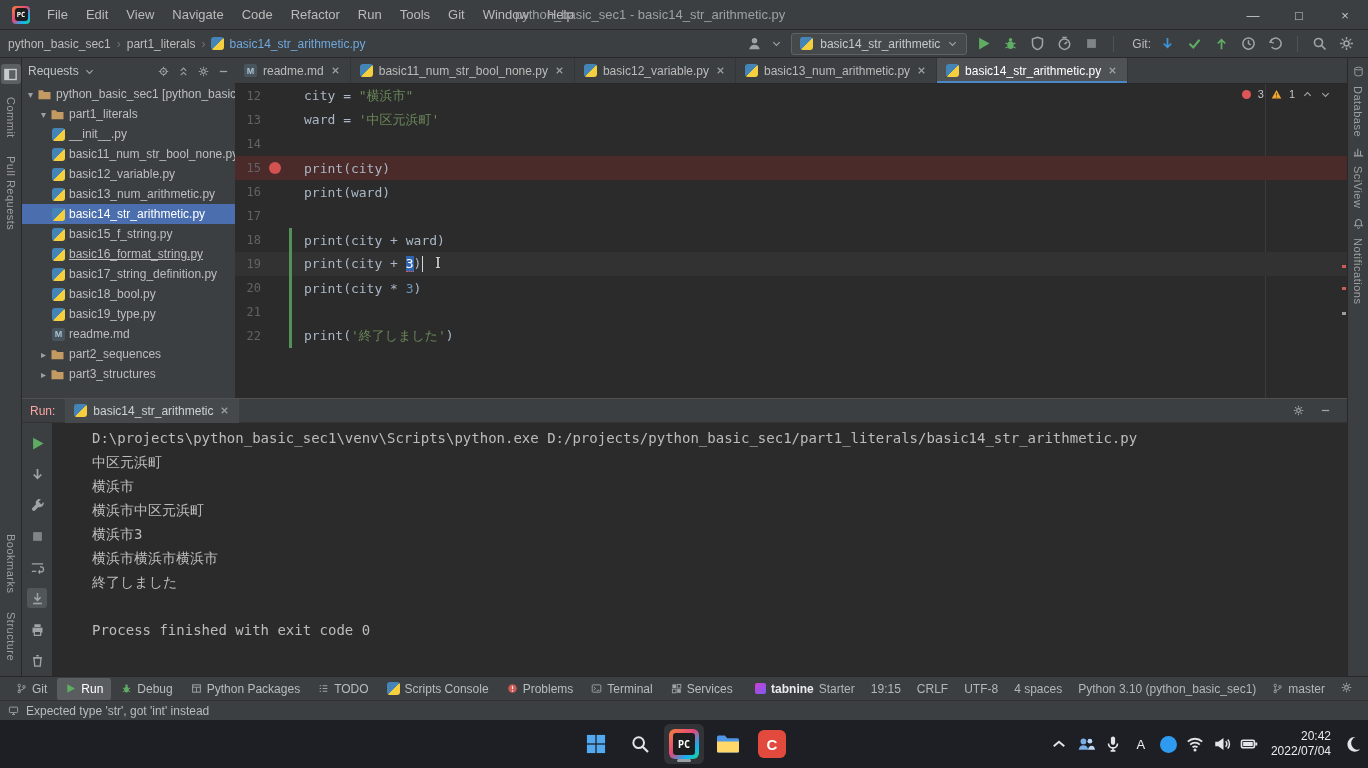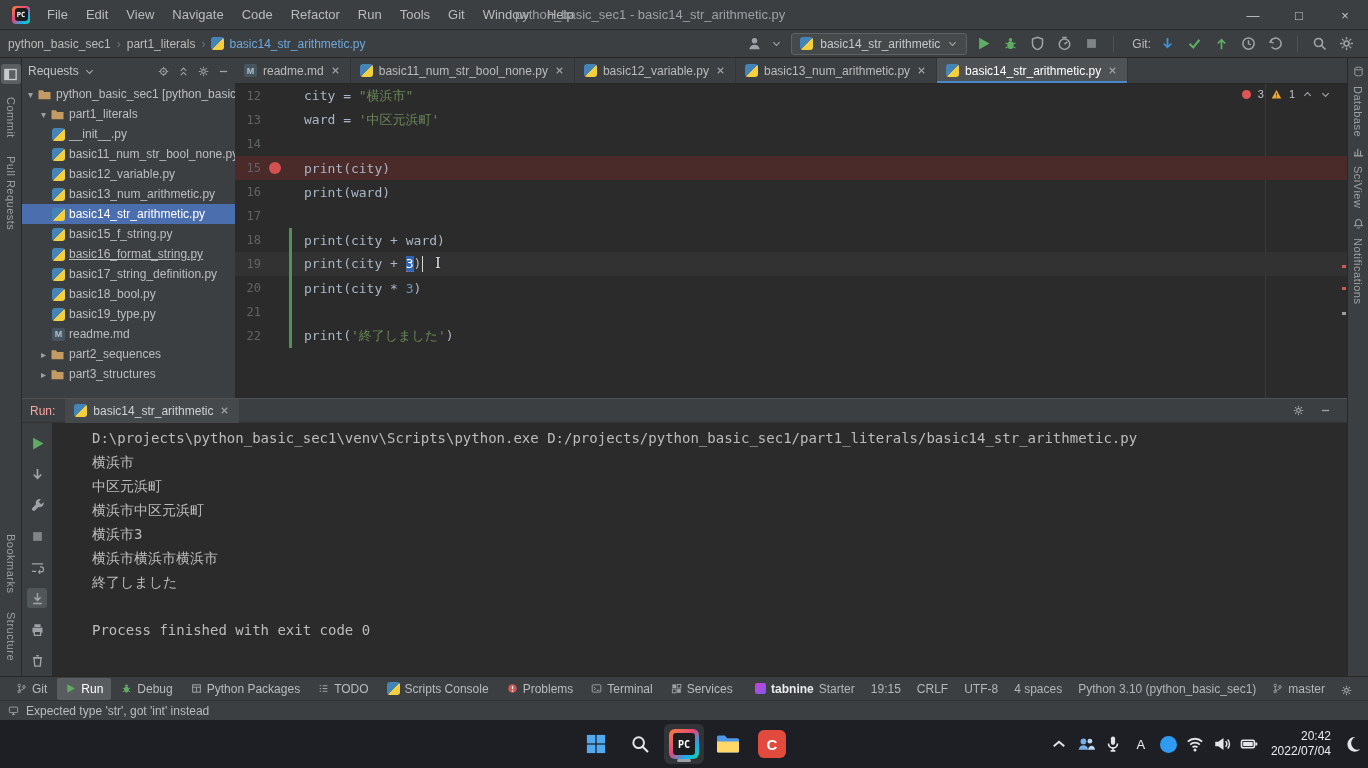--- a/index.html
+++ b/index.html
@@ -89,21 +89,21 @@
   .run-tool{width:20px;height:20px;display:flex;align-items:center;justify-content:center;border-radius:3px;}
   .run-tool.active{background:#515658;}
   #console-lines{flex:1;padding:3px 0 0 40px;overflow:hidden;}
   .con-line{height:24px;font-family:"DejaVu Sans Mono",monospace;font-size:14px;line-height:24px;color:#bcbcbc;white-space:pre;}
 
   
   #toolwindow-bar{position:absolute;left:0;top:676px;width:1368px;height:24px;background:#3c3f41;border-top:1px solid #282828;display:flex;align-items:center;padding:0 8px;}
   #tw-left{display:flex;align-items:center;gap:2px;}
   .tw-btn{display:flex;align-items:center;gap:5px;height:22px;padding:0 8px;font-size:12px;color:#b9bcbe;border-radius:2px;white-space:nowrap;}
   .tw-btn.active{background:#595d5f;color:#ffffff;}
-  #status-right{margin-left:auto;display:flex;align-items:flex-end;gap:16px;padding-right:8px;font-size:12px;color:#b2b6ba;white-space:nowrap;}
+  #status-right{margin-left:auto;display:flex;align-items:flex-start;gap:16px;padding-right:8px;font-size:12px;color:#b2b6ba;white-space:nowrap;}
   .sr-item{display:flex;align-items:center;gap:5px;}
   .tabnine-logo{width:11px;height:11px;border-radius:2px;background:linear-gradient(135deg,#cf3fd3,#7a5cf0);}
   .tabnine-brand{color:#e8eaec;font-weight:bold;}
 
   
   #status-bar{position:absolute;left:0;top:700px;width:1368px;height:20px;background:#3c3f41;border-top:1px solid #323232;display:flex;align-items:center;gap:7px;padding:0 8px;font-size:12px;color:#b8bcbf;}
 
   
   #taskbar{position:absolute;left:0;top:720px;width:1368px;height:48px;background:#1d1f24;}
   #tb-center{position:absolute;left:50%;top:4px;transform:translateX(-50%);display:flex;gap:4px;}
@@ -667,22 +667,22 @@
           <span class="ic">
             <svg viewBox="0 0 12 12" width="100%" height="100%" xmlns="http://www.w3.org/2000/svg" fill="none">
               <path d="M3.2 3.8h5.6L8.2 10.5H3.8Z" stroke="#9fa3a7" stroke-width="1.1"></path>
               <path d="M2.5 3.8h7M5 2.2h2" stroke="#9fa3a7" stroke-width="1.1"></path>
             </svg>
           </span>
         </span>
       </div>
     <div id="console-lines">
         <div class="con-line">D:\projects\python_basic_sec1\venv\Scripts\python.exe D:/projects/python_basic_sec1/part1_literals/basic14_str_arithmetic.py</div>
+        <div class="con-line">中区元浜町</div>
         <div class="con-line">横浜市</div>
-        <div class="con-line">中区元浜町</div>
         <div class="con-line">横浜市中区元浜町</div>
         <div class="con-line">横浜市3</div>
         <div class="con-line">横浜市横浜市横浜市</div>
         <div class="con-line">終了しました</div>
         <div class="con-line"></div>
         <div class="con-line">Process finished with exit code 0</div>
       </div>
   </div>
 </div>
 

